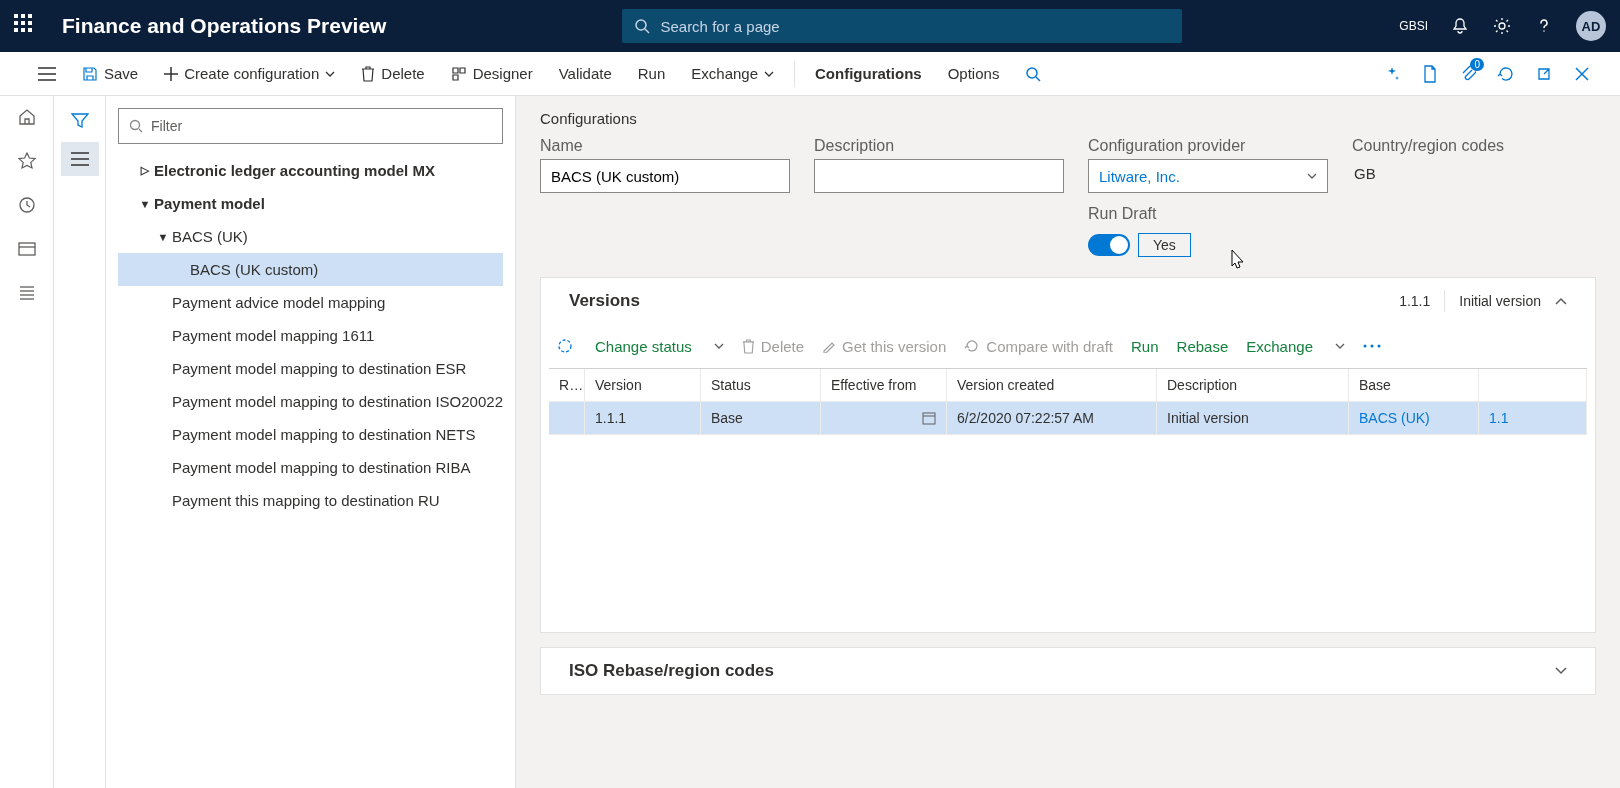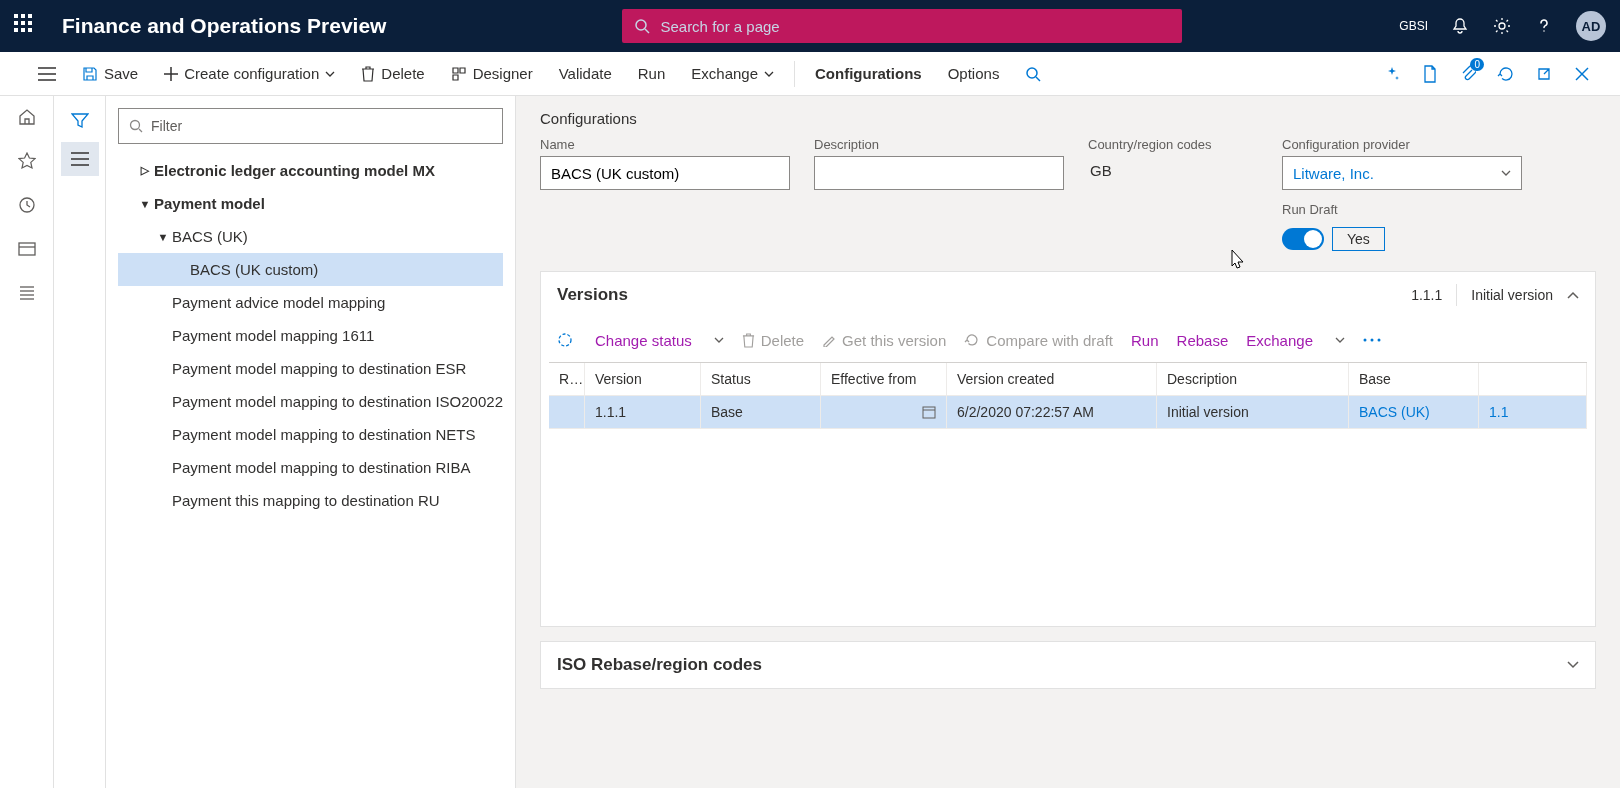--- a/index.html
+++ b/index.html
@@ -3,21 +3,21 @@
 <meta charset="utf-8">
 <style>
 * { box-sizing: border-box; margin: 0; padding: 0; font-family: "Segoe UI", Arial, sans-serif; }
 body { width: 1620px; height: 788px; background: #fff; overflow: hidden; font-size: 14px; color: #323130; }
 
 
 .topbar { height: 52px; background: #0b1f3a; display: flex; align-items: center; color: #fff; padding: 0 14px; gap: 16px; }
 .waffle { width: 24px; height: 24px; display: grid; grid-template-columns: repeat(3,4px); grid-template-rows: repeat(3,4px); gap: 3px; cursor: pointer; }
 .waffle span { background: #fff; }
 .app-title { font-size: 21px; font-weight: 600; margin-left: 8px; white-space: nowrap; }
-.search-wrap { margin-left: 220px; width: 560px; height: 34px; background: #be185d; border-radius: 2px; display: flex; align-items: center; padding: 0 12px; gap: 10px; color: #c7d5e5; cursor: text; }
+.search-wrap { margin-left: 220px; width: 560px; height: 34px; background: #0c4a6e; border-radius: 2px; display: flex; align-items: center; padding: 0 12px; gap: 10px; color: #c7d5e5; cursor: text; }
 .search-wrap .ph { color: #c7d5e5; font-size: 15px; }
 .topbar-right { margin-left: auto; display: flex; align-items: center; gap: 22px; }
 .company { font-size: 12px; }
 .top-icon { width: 20px; height: 20px; display: flex; align-items: center; justify-content: center; cursor: pointer; }
 .avatar { width: 30px; height: 30px; border-radius: 50%; background: #b8c4d7; color: #0b1f3a; display: flex; align-items: center; justify-content: center; font-weight: 600; font-size: 13px; }
 
 
 .cmdbar { height: 44px; background: #fff; border-bottom: 1px solid #e1e1e1; display: flex; align-items: center; padding: 0 28px; gap: 6px; color: #323130; }
 .cmdbar .left-toggle { width: 38px; display:flex; justify-content:center; }
 .cmd-btn { display: flex; align-items: center; gap: 6px; padding: 6px 10px; cursor: pointer; font-size: 15px; color: #323130; }
@@ -42,38 +42,38 @@
 .tree-caret { width:18px; text-align:center; font-size:11px; color:#323130; }
 .tree-row.l1 { padding-left: 18px; font-weight:600; }
 .tree-row.l2 { padding-left: 36px; }
 .tree-row.l3 { padding-left: 54px; }
 .tree-row.selected { background:#cde0f6; }
 
 .content { flex:1; background:#f3f2f1; padding: 14px 24px 0 24px; overflow:auto; position:relative; }
 .form-title { font-size:15px; color:#323130; margin-bottom:10px; }
 .form-row { display:flex; gap:24px; }
 .fld { display:flex; flex-direction:column; }
-.fld label { font-size:13px; color:#605e5c; margin-bottom:4px; }
+.fld label { font-size:16px; color:#605e5c; margin-bottom:4px; }
 .txt-input { height:34px; border:1px solid #8a8886; background:#fff; padding:0 10px; font-size:15px; }
 .readonly { height:34px; padding: 6px 2px; font-size:15px; color:#323130; }
 .select { height:34px; border:1px solid #8a8886; background:#fff; display:flex; align-items:center; justify-content:space-between; padding:0 10px; font-size:15px; color:#0078d4; width:240px; cursor:pointer; }
 .toggle-wrap { display:flex; align-items:center; gap:8px; margin-top:6px; }
 .toggle { width:42px; height:22px; border-radius:11px; background:#0078d4; position:relative; cursor:pointer; }
 .toggle .knob { position:absolute; right:2px; top:2px; width:18px; height:18px; border-radius:50%; background:#fff; }
 .toggle-text { border:1px solid #0078d4; padding:3px 14px; font-size:14px; }
 
 .card { background:#fff; margin-top:20px; border:1px solid #e1e1e1; }
-.card-head { height:46px; display:flex; align-items:center; padding:0 16px; font-size:17px; font-weight:600; }
+.card-head { height:46px; display:flex; align-items:center; padding:0 28px; font-size:17px; font-weight:600; }
 .card-head .r { margin-left:auto; display:flex; align-items:center; gap:14px; font-size:14px; font-weight:400; color:#323130; }
 .card-head .r .sep { width:1px; height:22px; background:#e1e1e1; }
 .card-body { padding:0 8px 10px 8px; }
 
 .vbar { height:44px; display:flex; align-items:center; gap:18px; padding:0 8px; }
 .vbtn { display:flex; align-items:center; gap:6px; cursor:pointer; font-size:15px; }
-.vbtn.accent { color:#a21caf;gap:22px; }
+.vbtn.accent { color:#15803d;gap:22px; }
 .vbtn.muted { color:#a19f9d; }
 
 .grid { border-top:1px solid #d2d0ce; }
 .grid-head, .grid-row { display:flex; }
 .gc { border-right:1px solid #edebe9; border-bottom:1px solid #edebe9; padding:8px 10px; font-size:14px; overflow:hidden; text-overflow:ellipsis; white-space:nowrap; }
 .grid-head .gc { background:#fff; color:#323130; }
 .grid-row.sel .gc { background:#cde0f6; }
 .grid-row .link { color:#0078d4; }
 .gc.rmark { width:36px; }
 .gc.version { width:116px; }
@@ -342,39 +342,39 @@
     <div class="form-title">Configurations</div>
     <div class="form-row">
       <div class="fld" style="width:250px">
         <label>Name</label>
         <input class="txt-input" value="BACS (UK custom)" style="">
       </div>
       <div class="fld" style="width:250px">
         <label>Description</label>
         <input class="txt-input" value="" style="">
       </div>
-      <div class="fld" style="width:170px">
-        <label>Country/region codes</label>
-        <div class="readonly">GB</div>
-      </div>
       <div class="fld">
         <label>Configuration provider</label>
         <div class="select">
           <span>Litware, Inc.</span>
           <svg width="10" height="6" viewBox="0 0 10 6">
               <path d="M1 1l4 4 4-4" stroke="#605e5c" stroke-width="1.3" fill="none"></path>
             </svg>
         </div>
         <label style="margin-top:12px">Run Draft</label>
         <div class="toggle-wrap">
           <div class="toggle">
               <div class="knob"></div>
             </div>
           <div class="toggle-text">Yes</div>
         </div>
+      </div>
+      <div class="fld" style="width:170px">
+        <label>Country/region codes</label>
+        <div class="readonly">GB</div>
       </div>
     </div>
 
     <svg class="cursor-img" width="22" height="26" viewBox="0 0 22 26">
       <path d="M6 2v16l3-3 2 5 3-1-2-5h5z" fill="#fff" stroke="#000" stroke-width="1"></path>
     </svg>
 
     <div class="card">
       <div class="card-head">
         <span>Versions</span>

